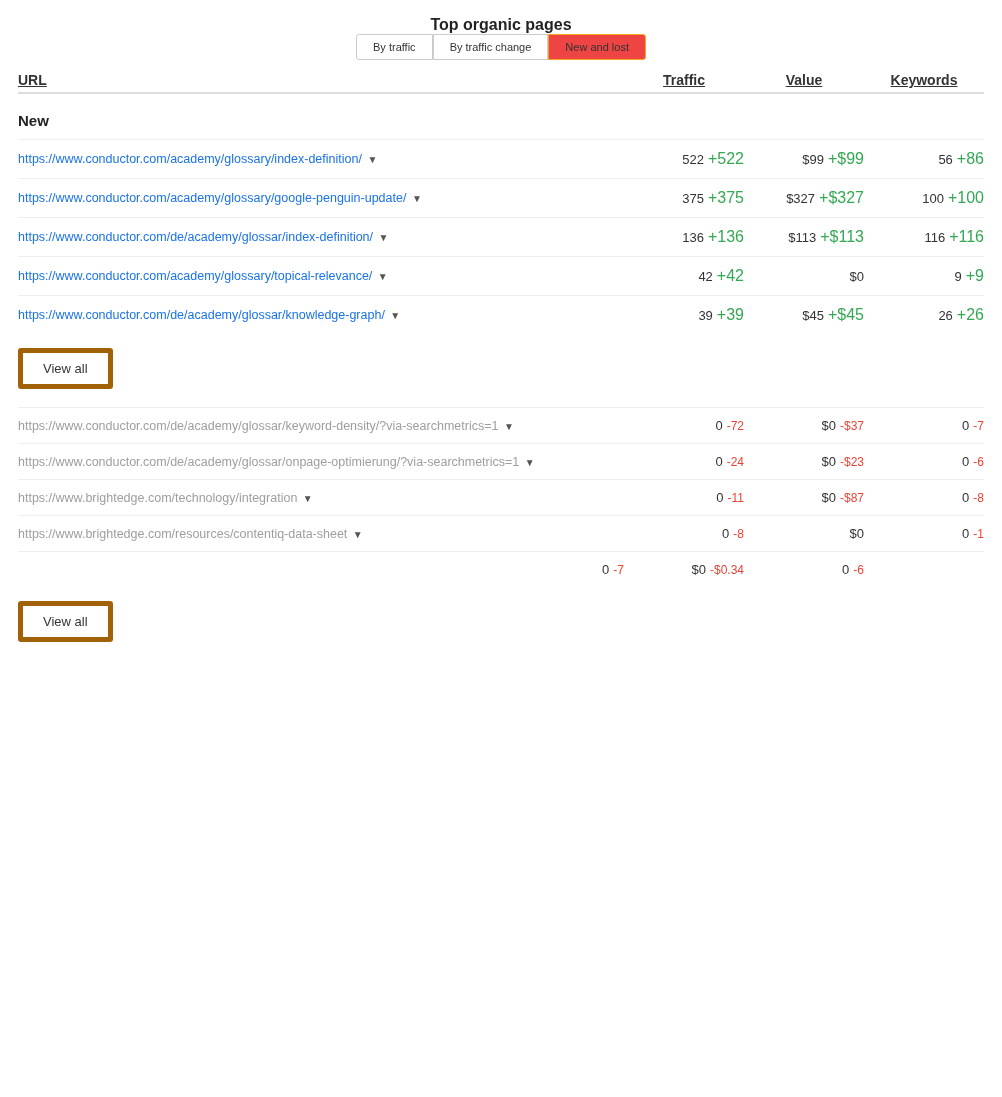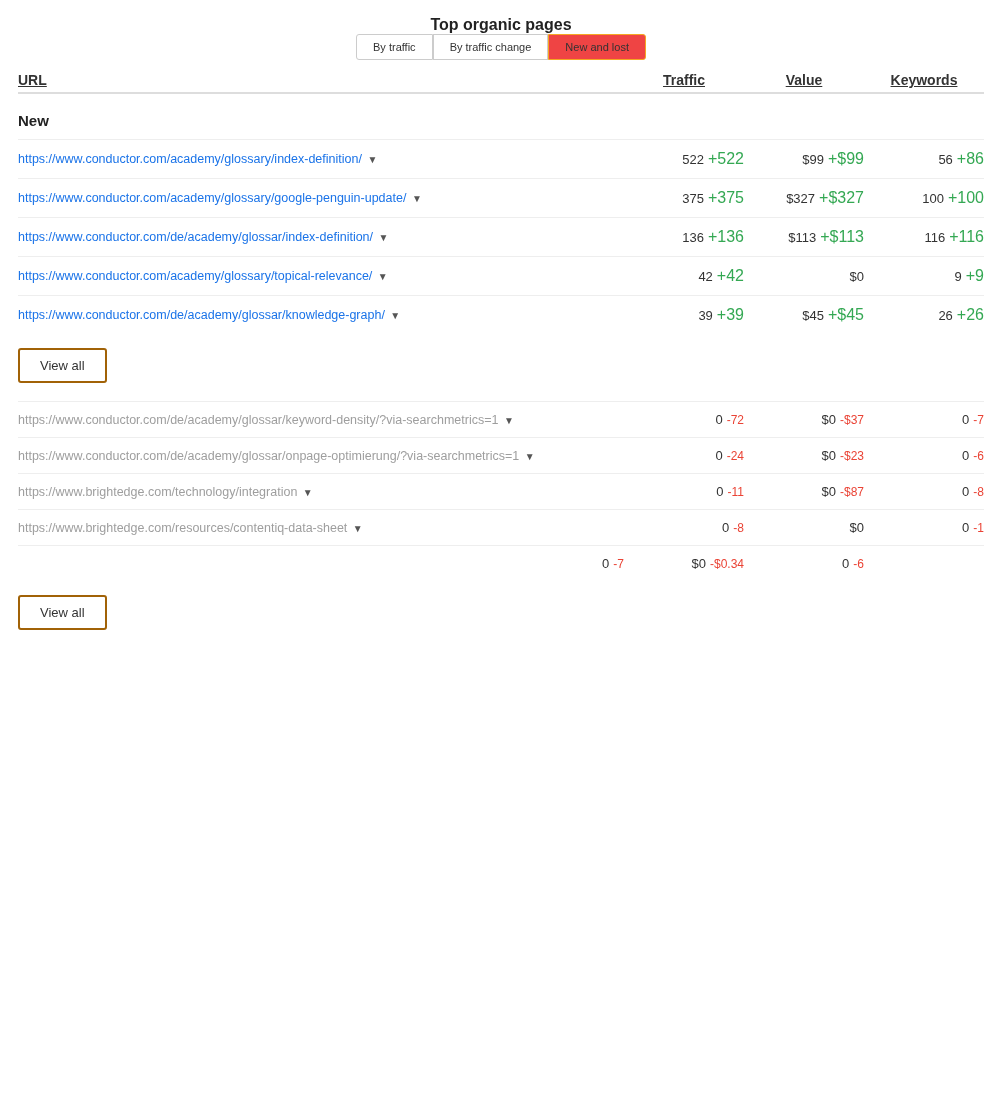--- a/index.html
+++ b/index.html
@@ -109,21 +109,21 @@
       font-size: 16px;
     }
     .neg-change {
       color: #ea4335;
       font-size: 12px;
     }
     .view-all-btn {
       display: inline-block;
       margin: 14px 0 18px 0;
       padding: 8px 20px;
-      border: 2px solid #a16207;
+      border: 5px solid #a16207;
       background: #fff;
       border-radius: 3px;
       cursor: pointer;
       font-size: 13px;
       color: #333;
     }
   </style>
 </head>
 <body>
 

